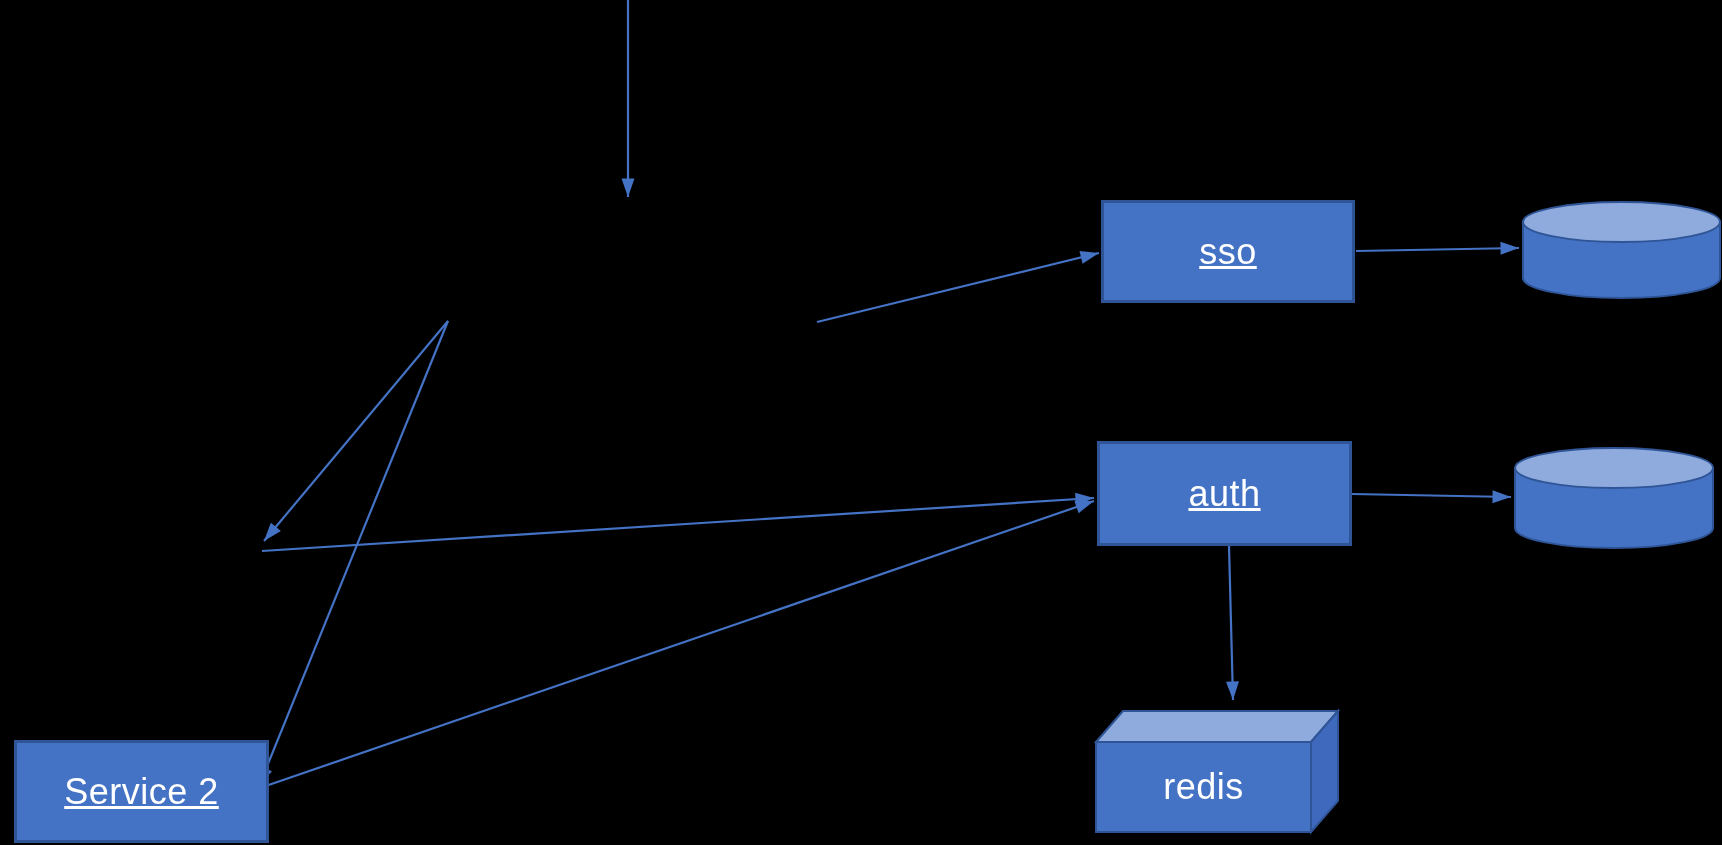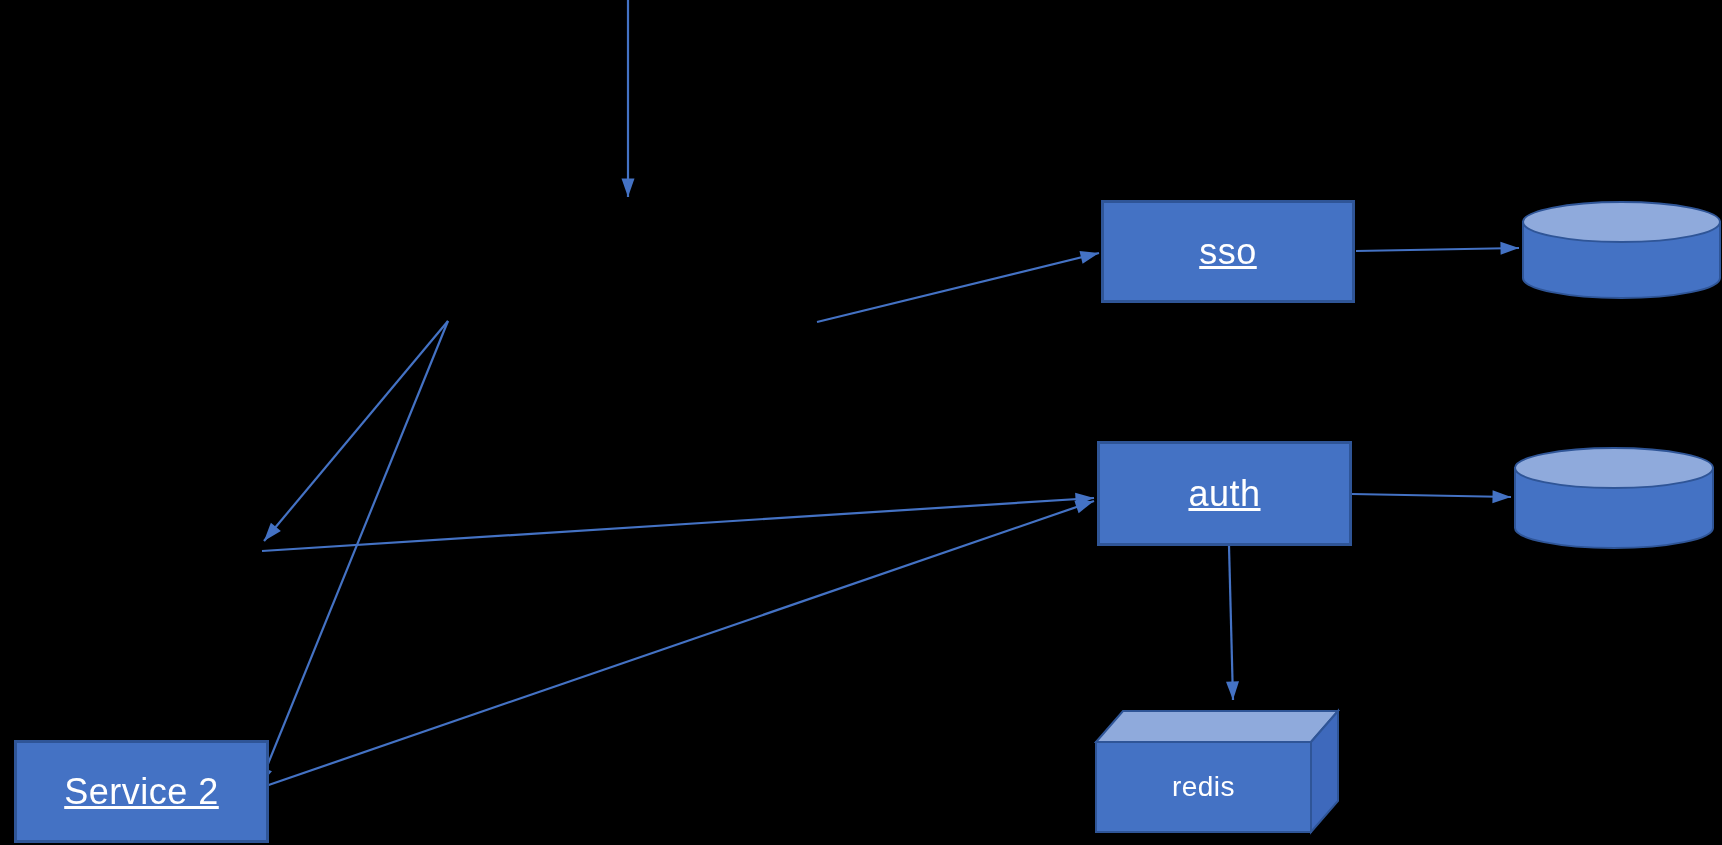--- a/index.html
+++ b/index.html
@@ -28,21 +28,21 @@
     text-decoration:underline;
   }
   .node-apigateway{left:448px;top:200px;width:367px;height:242px;font-size:38px;}
   .node-sso{left:1101px;top:200px;width:254px;height:103px;}
   .node-auth{left:1097px;top:441px;width:255px;height:105px;}
   .node-service1{left:4px;top:498px;width:256px;height:104px;}
   .node-service2{left:14px;top:740px;width:255px;height:103px;}
   .label-redis{
     position:absolute;left:1096px;top:742px;width:215px;height:90px;
     display:flex;align-items:center;justify-content:center;
-    color:var(--text,#fff);font-size:28px;letter-spacing:0.5px;
+    color:var(--text,#fff);font-size:36px;letter-spacing:0.5px;
   }
 </style>
 </head>
 <body>
 
 <div class="canvas">
 
   <svg class="connector-layer" viewBox="0 0 1722 845" xmlns="http://www.w3.org/2000/svg">
     <defs>
       <marker id="arrow" markerUnits="userSpaceOnUse" markerWidth="21" markerHeight="16" refX="19.5" refY="8" orient="auto">

